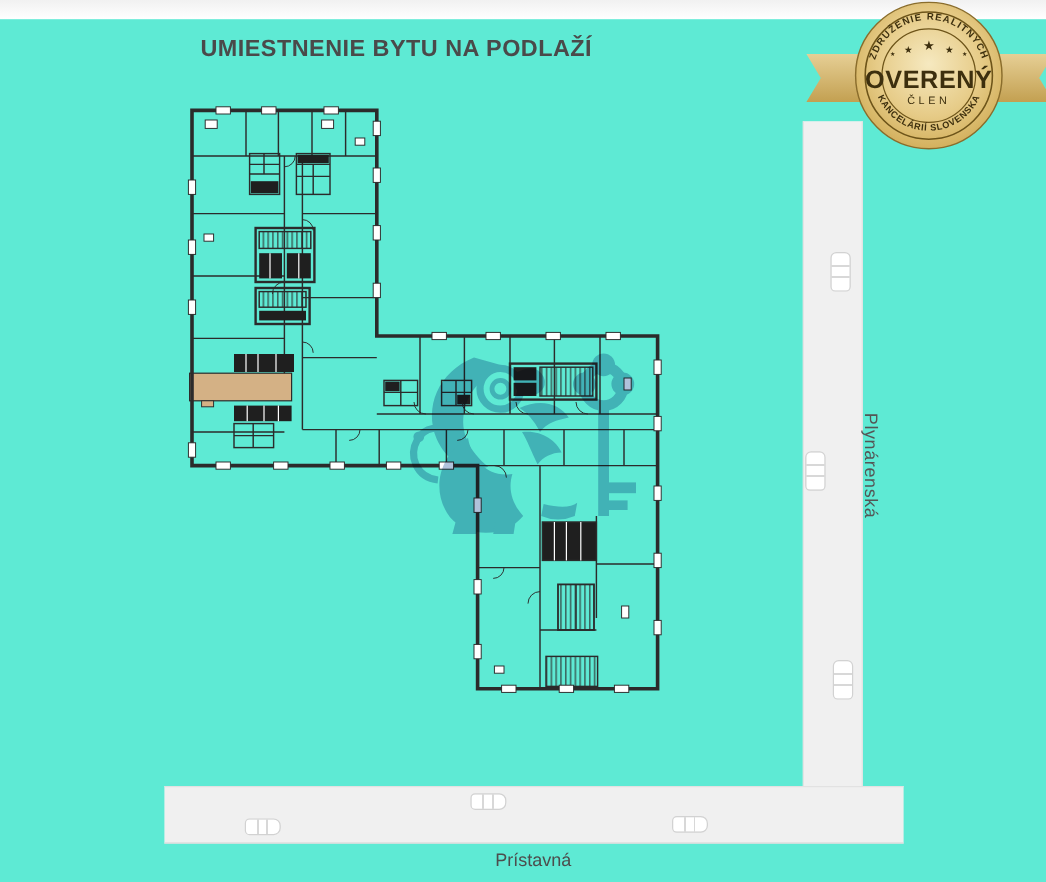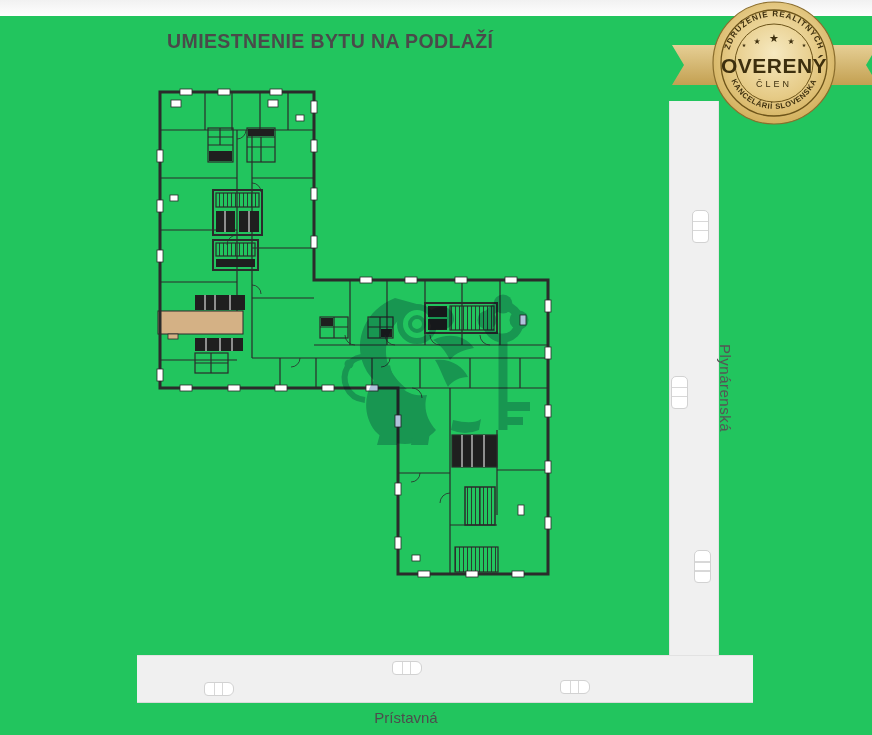--- a/index.html
+++ b/index.html
@@ -1,29 +1,29 @@
 <!DOCTYPE html>
 <html style="--highlight: #d4b185; --watermark: #a9bdd8; --road: #f0f0f0; --wall: #2b2b2b; --title-text: #4a4a4a; --street-text: #555555; --badge-text: #3d2f0e;"><head>
 <meta charset="utf-8">
 <style>
   html,body{margin:0;padding:0;background:#fff;}
-  #stage{position:relative;width:872px;height:735px;overflow:hidden;background:#22c55e;
+  #stage{position:relative;width:872px;height:735px;overflow:hidden;background:#5eead4;
          font-family:"Liberation Sans",sans-serif;}
   .top-strip{position:absolute;left:0;top:0;width:872px;height:16px;
              background:linear-gradient(to bottom,#f1f1f1,#ffffff);}
   .title{position:absolute;left:167px;top:30px;font-size:19.5px;font-weight:bold;
          color:var(--title-text,#4a4a4a);letter-spacing:0.4px;}
   
   .road-v{position:absolute;left:669px;top:101px;width:48px;height:555px;
           background:var(--road,#f0f0f0);border-left:1px solid #e3e3e3;border-right:1px solid #e3e3e3;}
   .road-h{position:absolute;left:137px;top:655px;width:616px;height:46px;
           background:var(--road,#f0f0f0);border-top:1px solid #e2e2e2;border-bottom:1px solid #dadada;}
   .street-right{position:absolute;left:717px;top:344px;writing-mode:vertical-rl;
           font-size:15px;color:var(--street-text,#555);letter-spacing:0.5px;}
-  .street-bottom{position:absolute;left:336px;top:709px;width:140px;text-align:center;
+  .street-bottom{position:absolute;left:336px;top:709px;width:140px;text-align:right;
           font-size:15px;color:#4d4d4d;}
   
   .car{position:absolute;background:#fff;border:1.5px solid #d2d2d2;box-sizing:border-box;}
   .car-h{width:30px;height:14px;border-radius:4px 6px 6px 4px;
          background:linear-gradient(to right,#fff 9px,#d8d8d8 9px,#d8d8d8 10.5px,#fff 10.5px,#fff 17px,#d8d8d8 17px,#d8d8d8 18.5px,#fff 18.5px);}
   .car-v{width:17px;height:33px;border-radius:5px 5px 4px 4px;
          background:linear-gradient(to bottom,#fff 10px,#d8d8d8 10px,#d8d8d8 11.5px,#fff 11.5px,#fff 19px,#d8d8d8 19px,#d8d8d8 20.5px,#fff 20.5px);}
   .car-a{left:692px;top:210px;} .car-b{left:671px;top:376px;} .car-c{left:694px;top:550px;}
   .car-d{left:204px;top:682px;} .car-e{left:392px;top:661px;} .car-f{left:560px;top:680px;}
   

